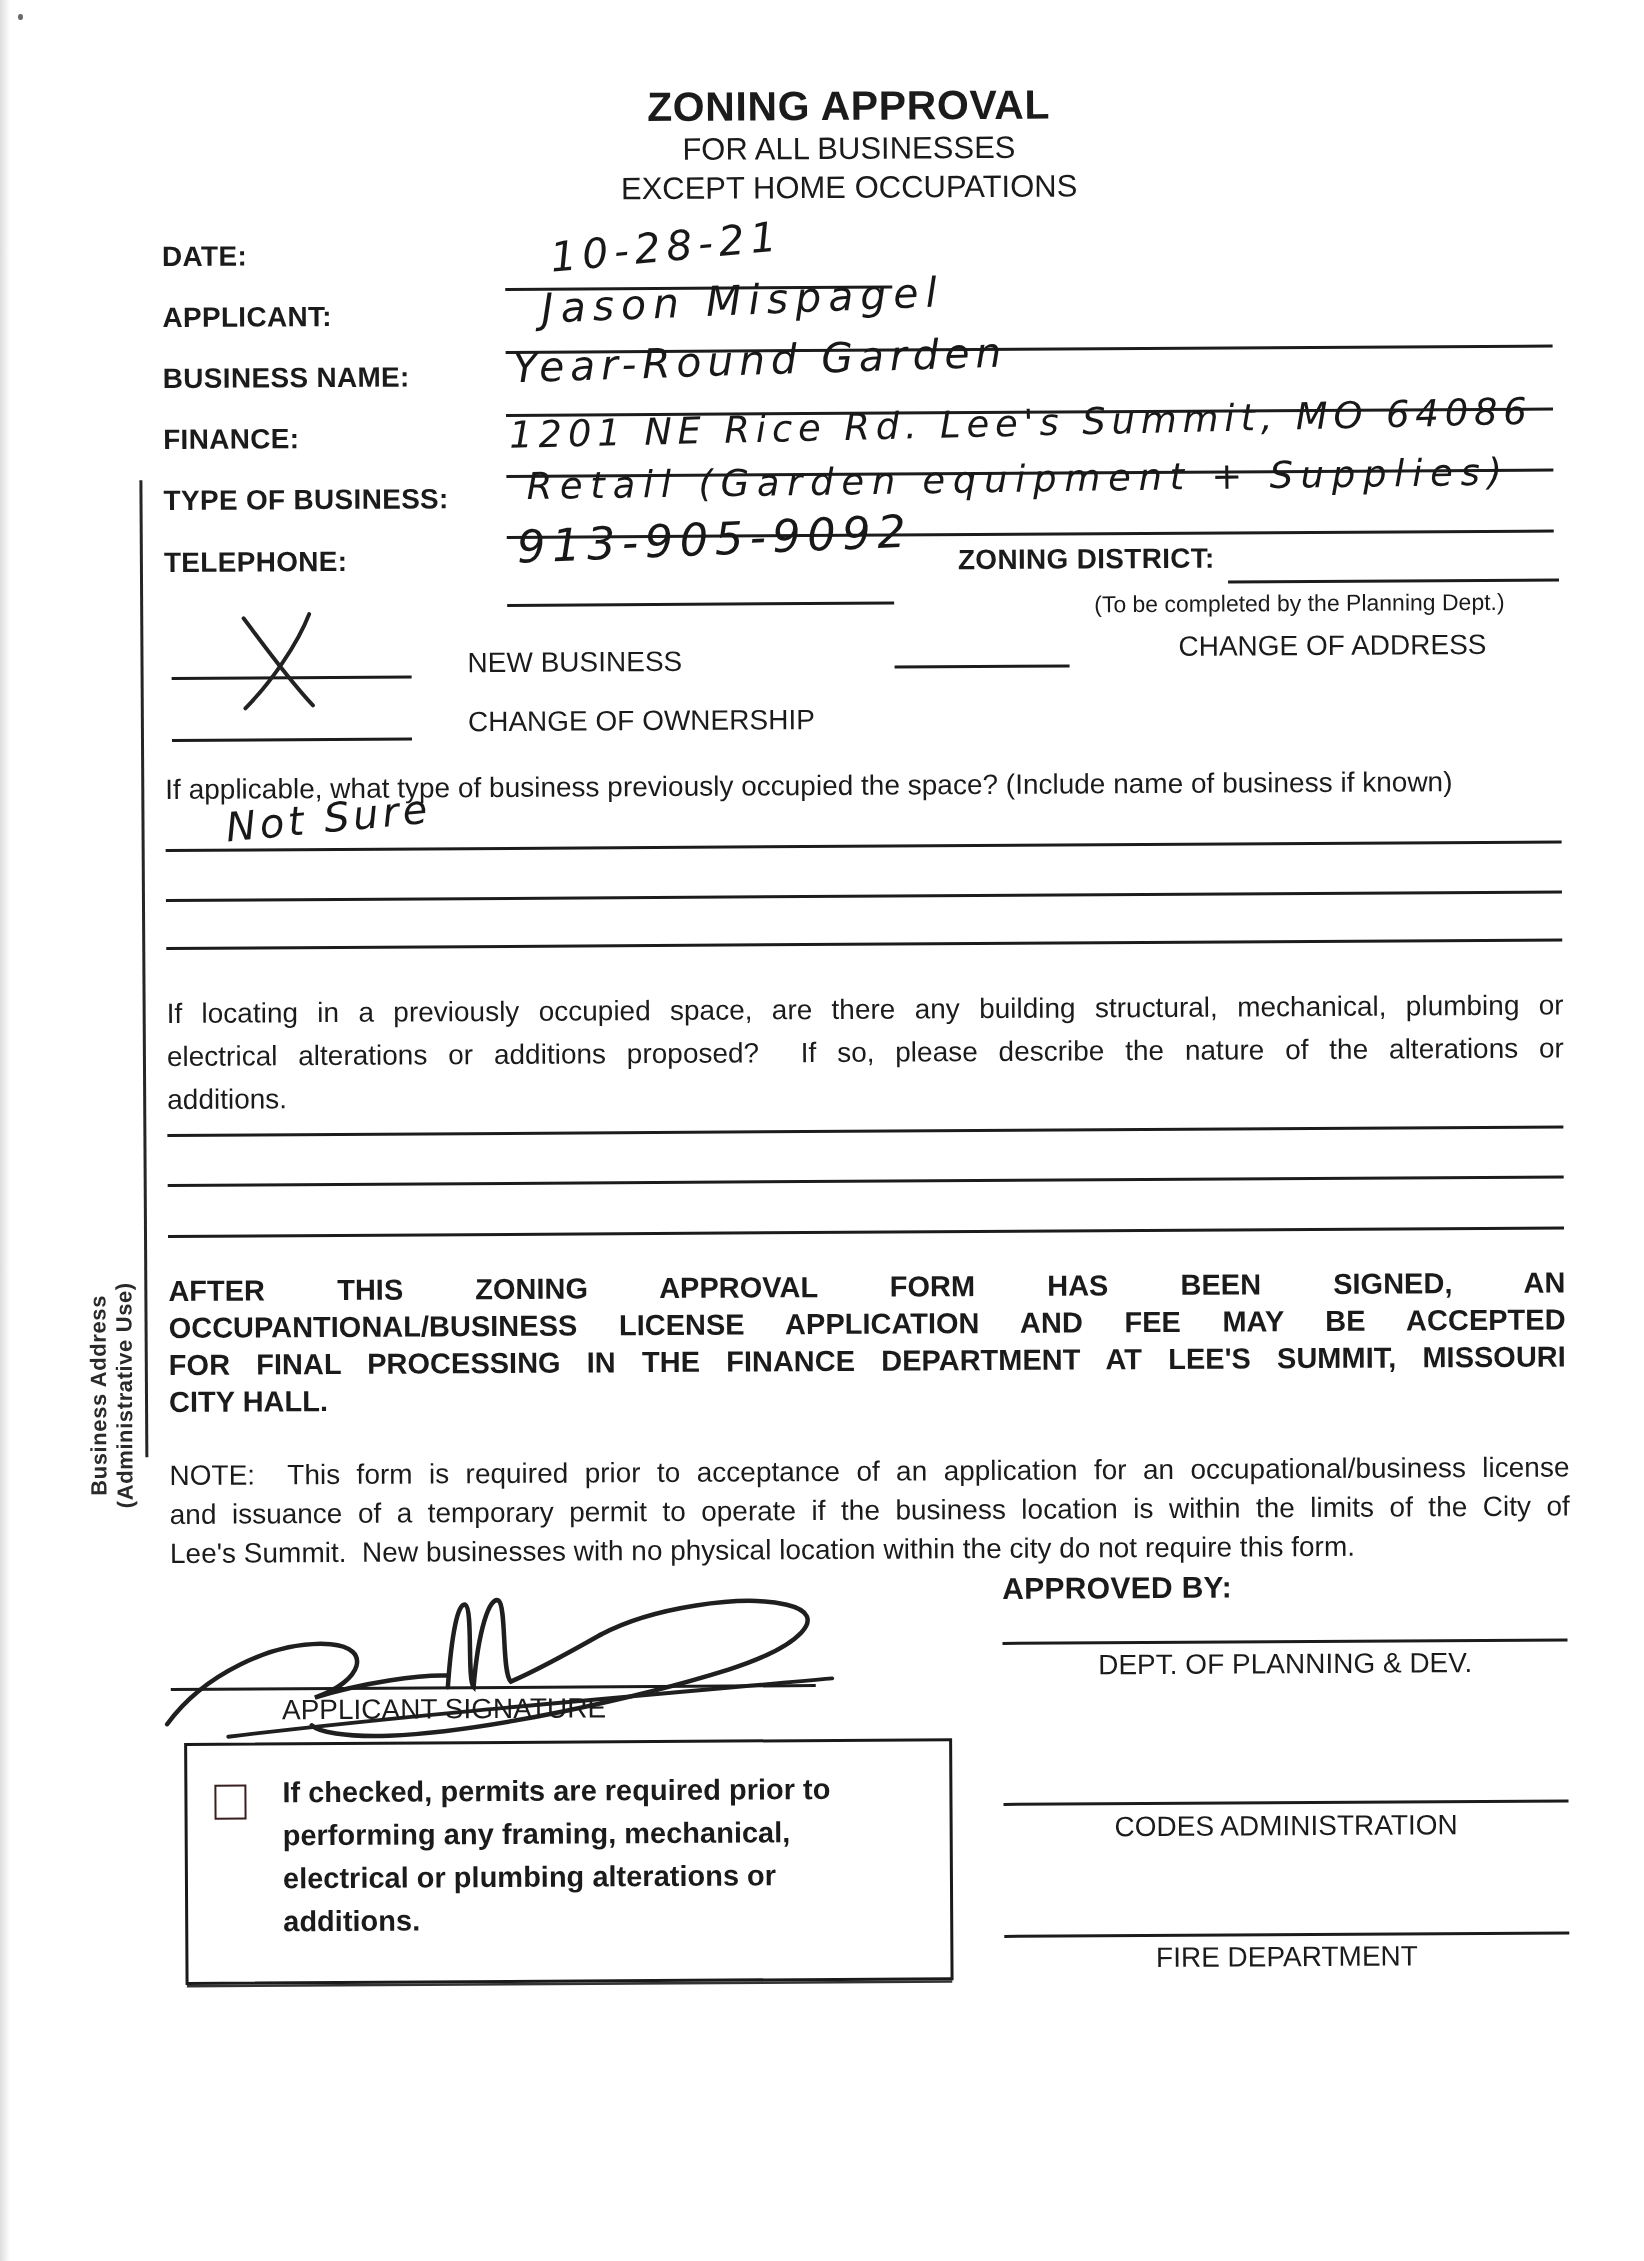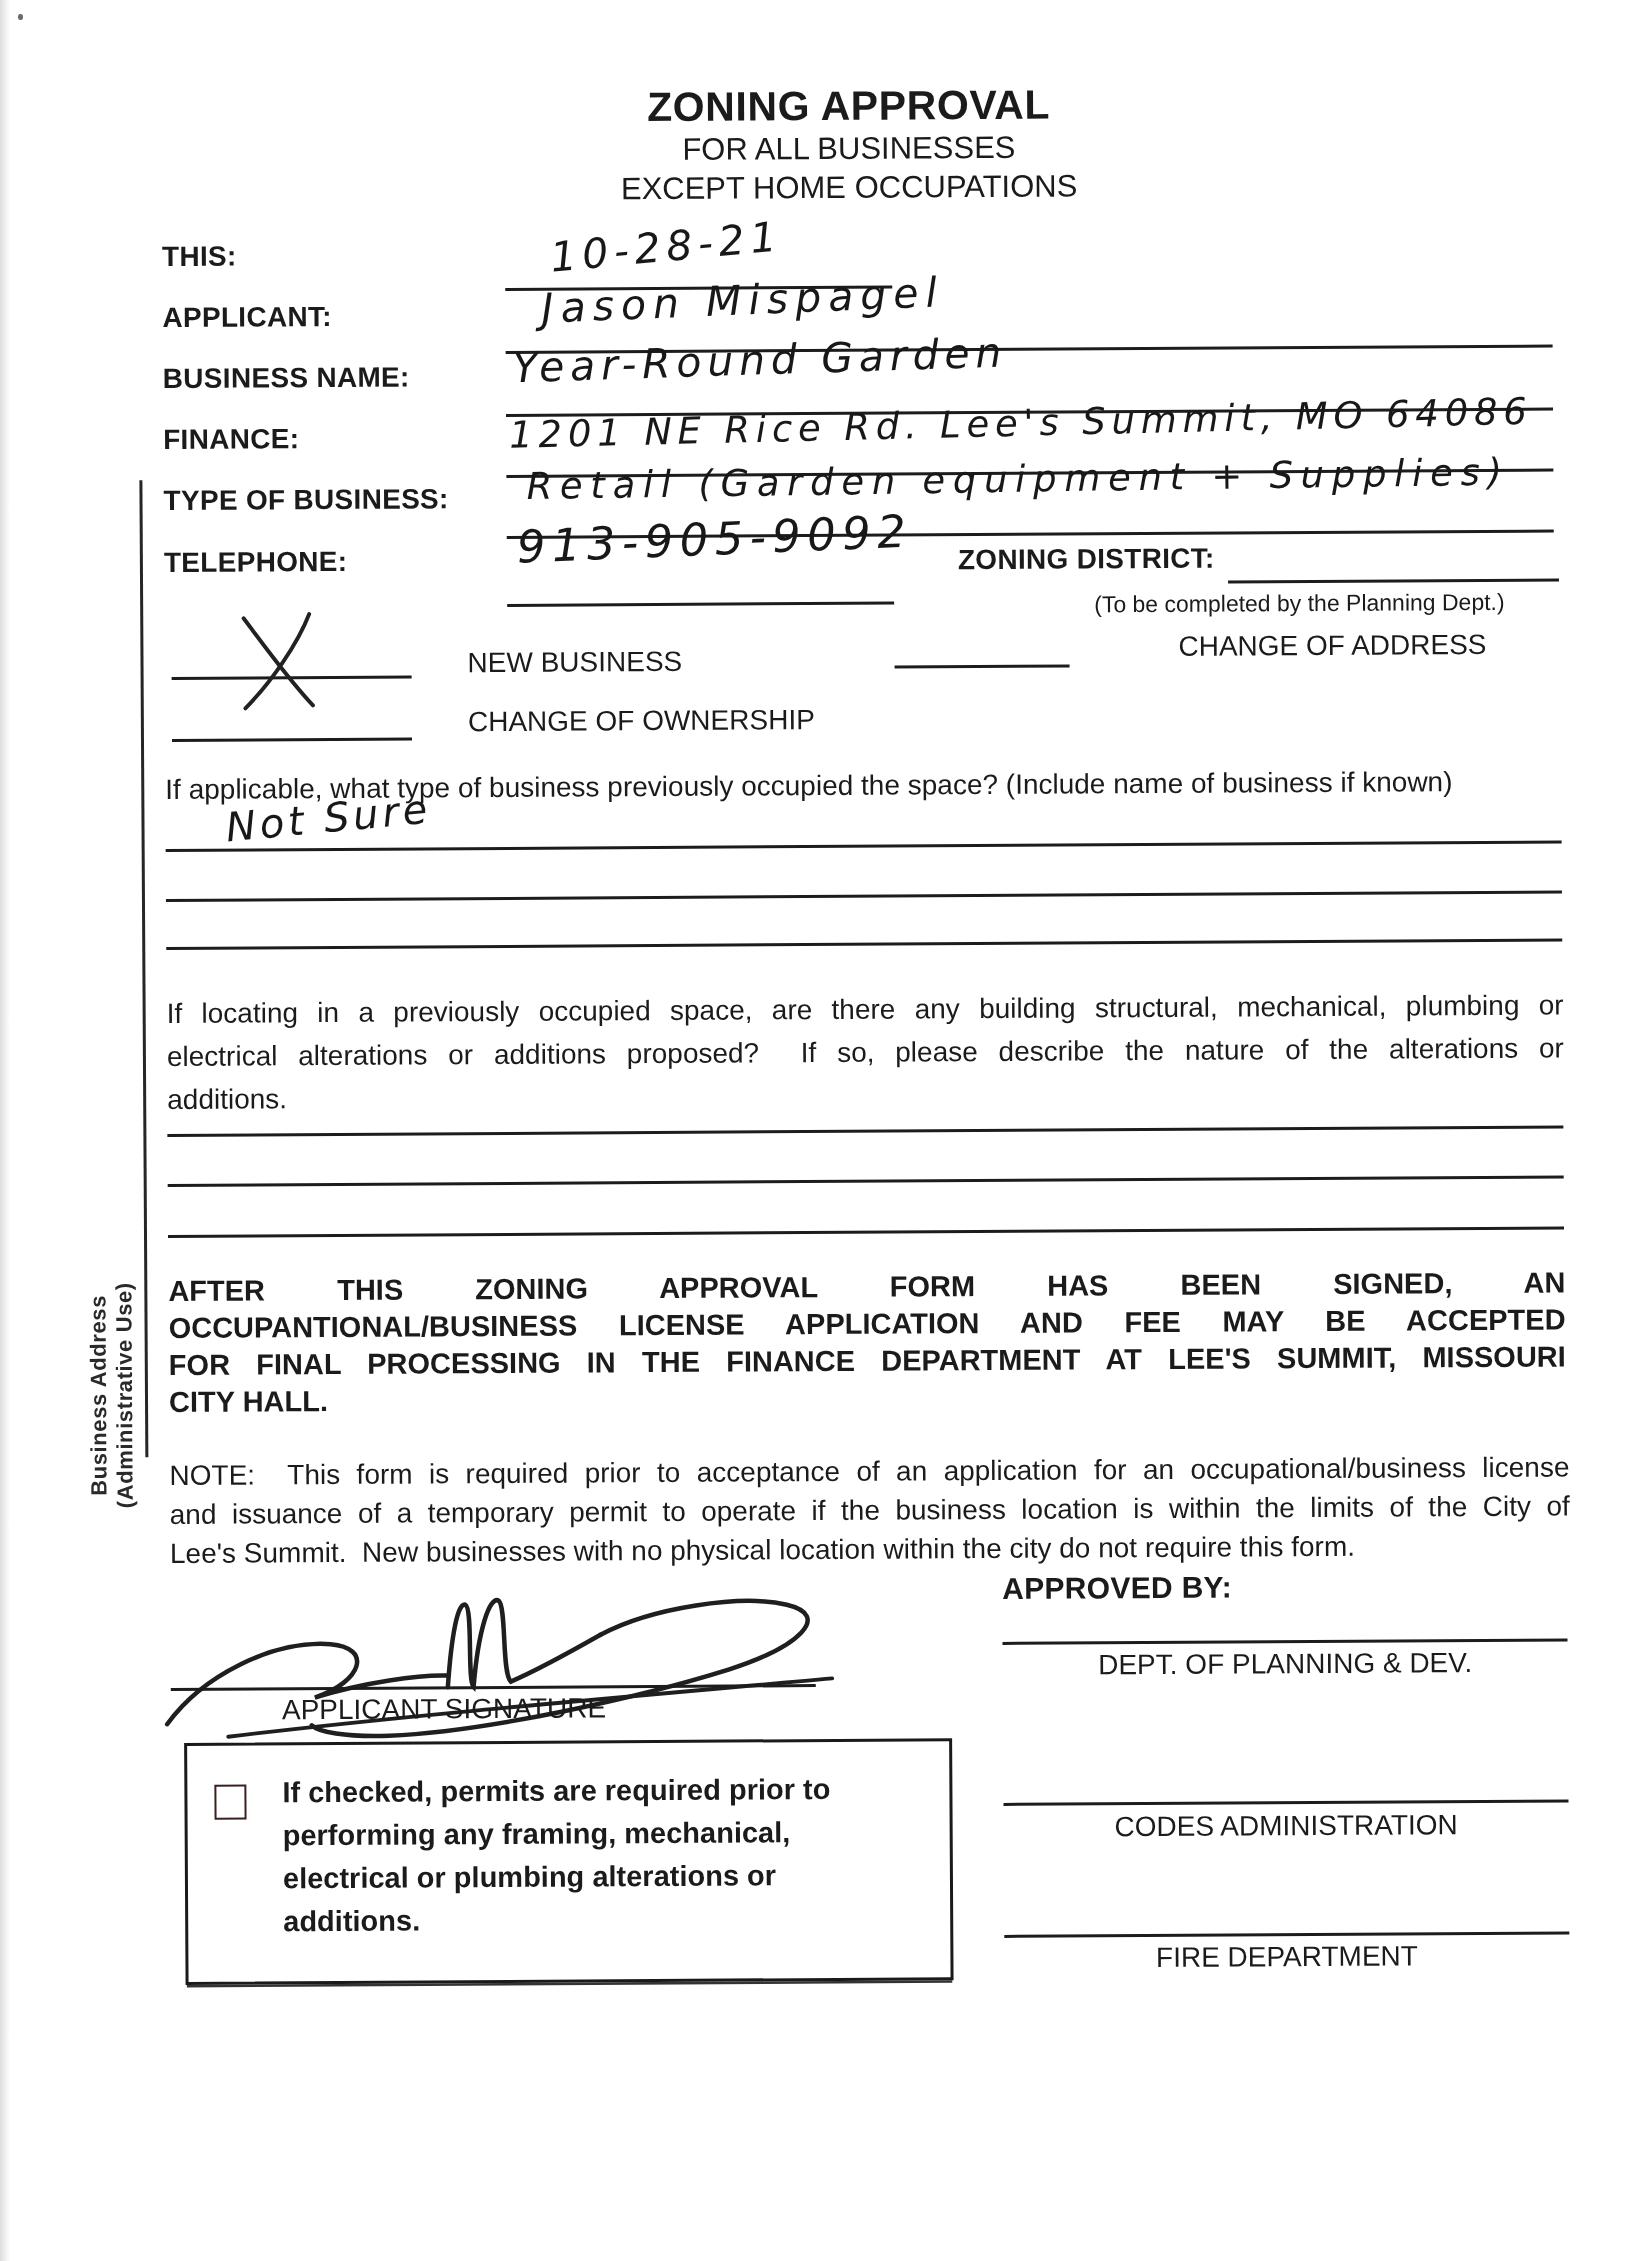--- a/index.html
+++ b/index.html
@@ -61,21 +61,21 @@
   <div class="corner-dot"></div>
 
   <div class="content">
 
     <div class="abs header" style="left:338px; top:84px; width:1031px;">
       <div class="title">ZONING APPROVAL</div>
       <div class="subtitle">FOR ALL BUSINESSES</div>
       <div class="subtitle">EXCEPT HOME OCCUPATIONS</div>
     </div>
 
-    <div class="abs lbl" style="left:166px; top:237px;">THIS:</div>
+    <div class="abs lbl" style="left:166px; top:237px;">DATE:</div>
     <div class="rule" style="left:509px; top:286px; width:387px;"></div>
     <div class="hw" style="left:554px; top:222px; font-size:41px; letter-spacing:5.8px; transform:rotate(-5deg);">10-28-21</div>
 
     <div class="abs lbl" style="left:166px; top:298px;">APPLICANT:</div>
     <div class="rule" style="left:509px; top:349px; width:1047px;"></div>
     <div class="hw" style="left:545px; top:276px; font-size:41px; letter-spacing:7px; transform:rotate(-2deg);">Jason Mispagel</div>
 
     <div class="abs lbl" style="left:166px; top:359px;">BUSINESS NAME:</div>
     <div class="rule" style="left:509px; top:412px; width:1047px;"></div>
     <div class="hw" style="left:516px; top:336px; font-size:41px; letter-spacing:5.8px; transform:rotate(-1.5deg);">Year-Round Garden</div>

